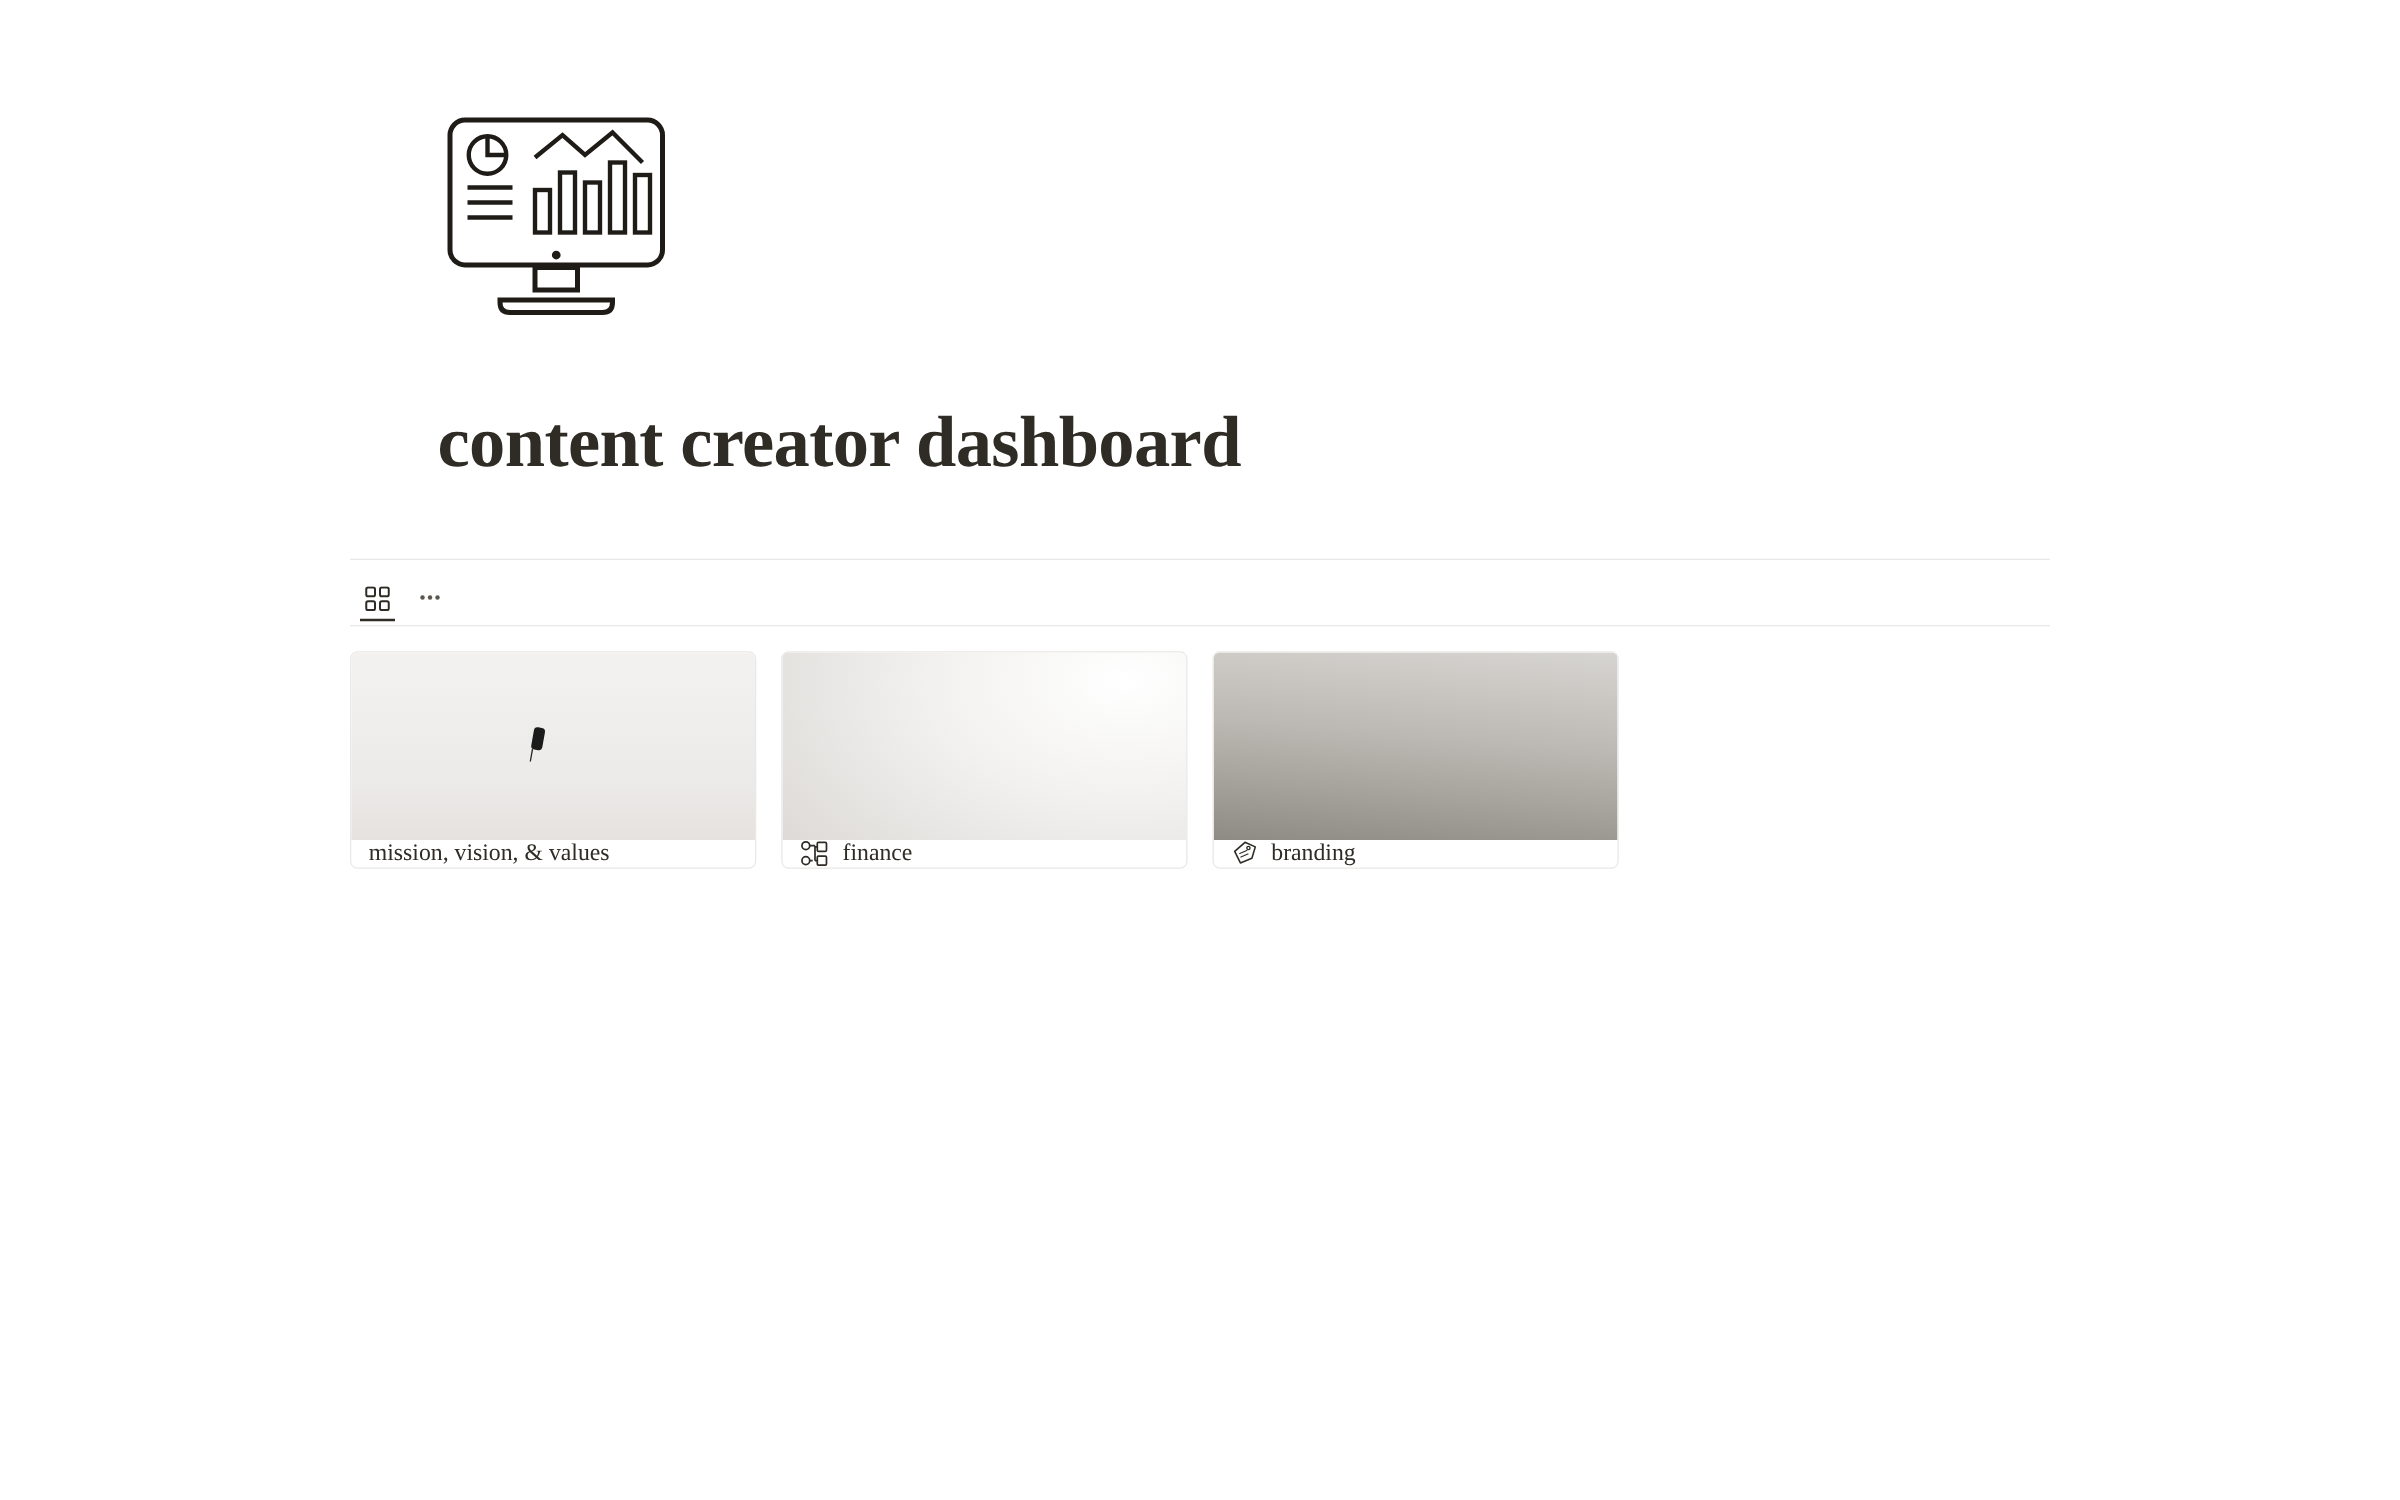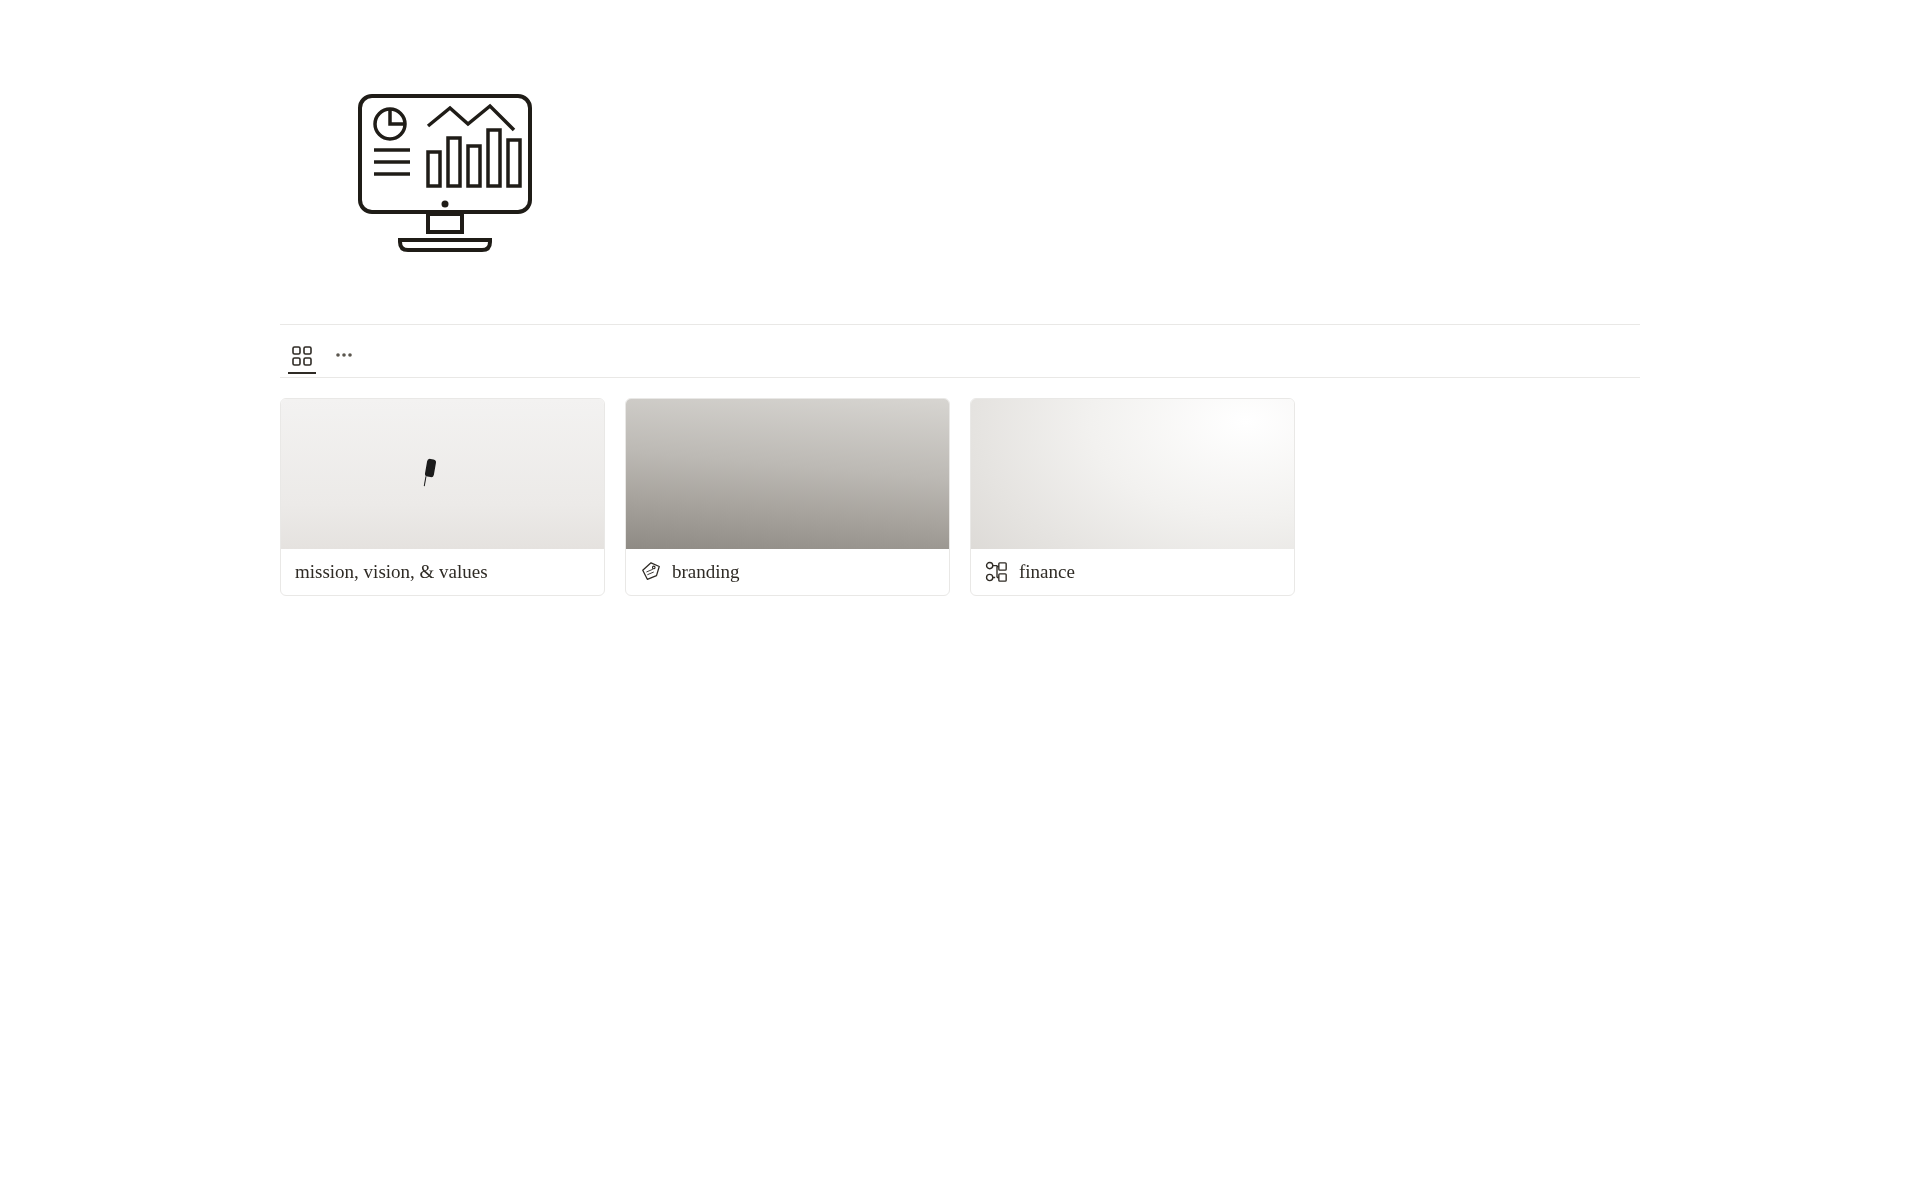--- a/index.html
+++ b/index.html
@@ -58,21 +58,21 @@
     flex-direction: column;
   }
   .card-cover {
     width: 100%;
     height: 150px;
     background: #f4f3f2;
     position: relative;
     overflow: hidden;
   }
   .card-body {
-    padding: 12px 14px;
+    padding: 0 14px;
     display: flex;
     align-items: center;
     gap: 10px;
     font-family: Georgia, "Times New Roman", serif;
     font-size: 19px;
     color: #2f2b25;
   }
   .card-body .card-icon { flex: 0 0 auto; display: inline-flex; }
   
   .cover-a {
@@ -128,20 +128,21 @@
       <polyline points="78,36 100,18 118,34 140,16 164,40" fill="none" stroke="#1f1c17" stroke-width="3.5"></polyline>
 
       <rect x="78" y="62" width="12" height="34" fill="none" stroke="#1f1c17" stroke-width="3.5"></rect>
       <rect x="98" y="48" width="12" height="48" fill="none" stroke="#1f1c17" stroke-width="3.5"></rect>
       <rect x="118" y="56" width="12" height="40" fill="none" stroke="#1f1c17" stroke-width="3.5"></rect>
       <rect x="138" y="40" width="12" height="56" fill="none" stroke="#1f1c17" stroke-width="3.5"></rect>
       <rect x="158" y="50" width="12" height="46" fill="none" stroke="#1f1c17" stroke-width="3.5"></rect>
     </svg>
   </div>
 
+  <h1 class="title">content creator dashboard</h1>
 
   <hr class="thin-rule">
 
   <div class="view-tabs">
     <div class="view-tab active">
       <svg width="20" height="20" viewBox="0 0 20 20">
         <rect x="1" y="1" width="7" height="7" rx="1.5" fill="none" stroke="#2f2b25" stroke-width="1.6"></rect>
         <rect x="12" y="1" width="7" height="7" rx="1.5" fill="none" stroke="#2f2b25" stroke-width="1.6"></rect>
         <rect x="1" y="12" width="7" height="7" rx="1.5" fill="none" stroke="#2f2b25" stroke-width="1.6"></rect>
         <rect x="12" y="12" width="7" height="7" rx="1.5" fill="none" stroke="#2f2b25" stroke-width="1.6"></rect>
@@ -158,48 +159,48 @@
 
   <div class="gallery">
 
     <div class="card">
       <div class="card-cover cover-a"></div>
       <div class="card-body">
         <span>mission, vision, &amp; values</span>
       </div>
     </div>
 
-
-    <div class="card">
-      <div class="card-cover cover-c"></div>
-      <div class="card-body">
-        <span class="card-icon">
-          <svg width="22" height="22" viewBox="0 0 24 24">
-            <path d="M3 10 L12 2 L21 6 L18 16 L8 20 Z" fill="none" stroke="#2f2b25" stroke-width="1.4" stroke-linejoin="round"></path>
-            <circle cx="15" cy="7" r="1.4" fill="none" stroke="#2f2b25" stroke-width="1.2"></circle>
-            <line x1="7" y1="12" x2="14" y2="9" stroke="#2f2b25" stroke-width="1"></line>
-            <line x1="8" y1="15" x2="15" y2="12" stroke="#2f2b25" stroke-width="1"></line>
-          </svg>
-        </span>
-        <span>branding</span>
-      </div>
-    </div>
 
     <div class="card">
       <div class="card-cover cover-d"></div>
       <div class="card-body">
         <span class="card-icon">
           <svg width="24" height="22" viewBox="0 0 26 24">
             <circle cx="5" cy="5" r="3.4" fill="none" stroke="#2f2b25" stroke-width="1.5"></circle>
             <circle cx="5" cy="18" r="3.4" fill="none" stroke="#2f2b25" stroke-width="1.5"></circle>
             <rect x="15" y="2" width="8" height="8" rx="1" fill="none" stroke="#2f2b25" stroke-width="1.5"></rect>
             <rect x="15" y="14" width="8" height="8" rx="1" fill="none" stroke="#2f2b25" stroke-width="1.5"></rect>
             <path d="M8.5 5 H13 M13 5 V18 M13 18 H15" fill="none" stroke="#2f2b25" stroke-width="1.5"></path>
             <path d="M8.5 18 H11" fill="none" stroke="#2f2b25" stroke-width="1.5"></path>
             <path d="M13 6 H15" fill="none" stroke="#2f2b25" stroke-width="1.5"></path>
           </svg>
         </span>
         <span>finance</span>
       </div>
     </div>
 
+    <div class="card">
+      <div class="card-cover cover-c"></div>
+      <div class="card-body">
+        <span class="card-icon">
+          <svg width="22" height="22" viewBox="0 0 24 24">
+            <path d="M3 10 L12 2 L21 6 L18 16 L8 20 Z" fill="none" stroke="#2f2b25" stroke-width="1.4" stroke-linejoin="round"></path>
+            <circle cx="15" cy="7" r="1.4" fill="none" stroke="#2f2b25" stroke-width="1.2"></circle>
+            <line x1="7" y1="12" x2="14" y2="9" stroke="#2f2b25" stroke-width="1"></line>
+            <line x1="8" y1="15" x2="15" y2="12" stroke="#2f2b25" stroke-width="1"></line>
+          </svg>
+        </span>
+        <span>branding</span>
+      </div>
+    </div>
+
   </div>
 </div>
 
 </body></html>

